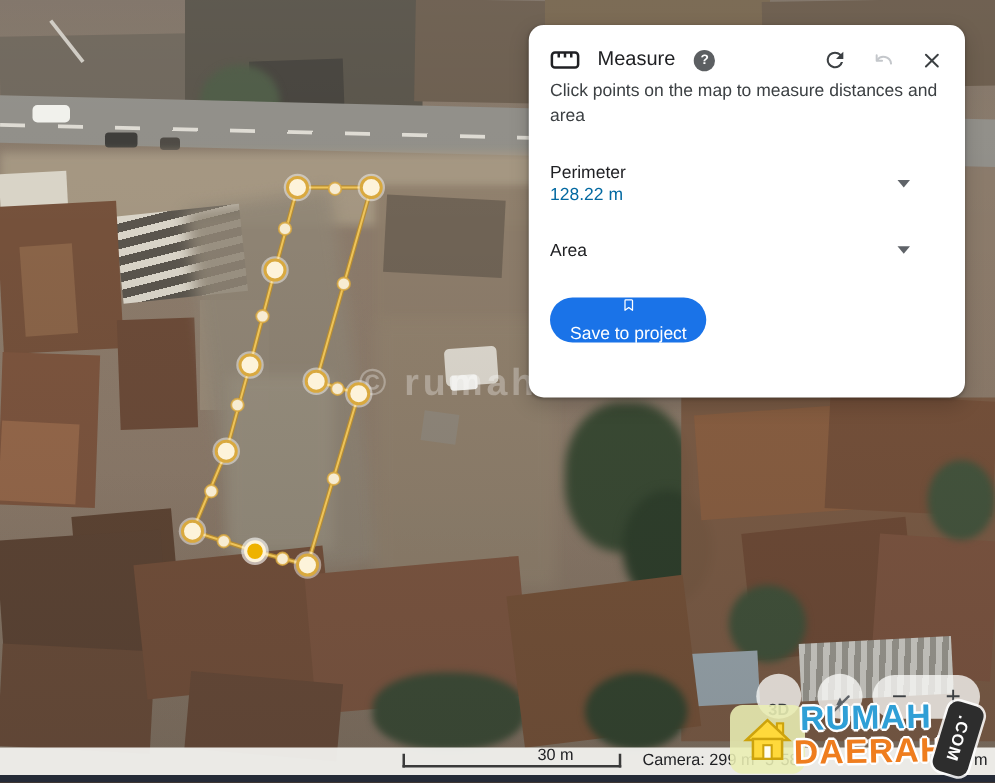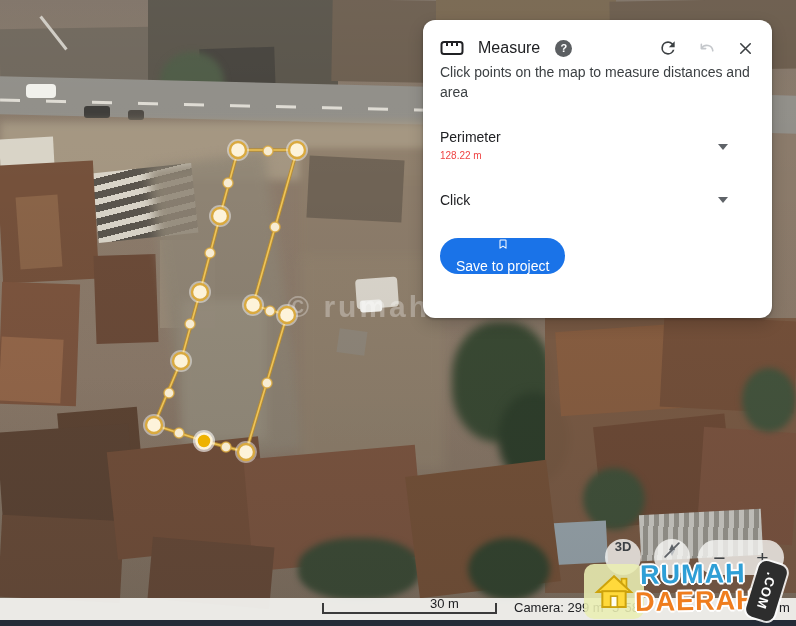--- a/index.html
+++ b/index.html
@@ -21,29 +21,29 @@
   .panel-title{margin-left:14px;font-size:16px;font-weight:500;color:#202124}
   .help{width:17px;height:17px;margin-left:15px;border-radius:50%;background:#5c5f62;color:#fff;
         font-size:11px;font-weight:700;display:flex;align-items:center;justify-content:center;cursor:pointer}
   .flexspace{flex:1}
   .icon-btn{background:none;border:none;padding:0;margin-left:19px;cursor:pointer;display:flex;align-items:center}
   .desc{font-size:14px;line-height:20px;color:#3c4043;width:314px}
   .mrow{display:flex;align-items:center;margin-top:26px}
   .mrow:first-of-type{margin-top:27px}
   .mtext{flex:1}
   .mlabel{font-size:14px;font-weight:500;color:#202124;line-height:18px}
-  .mvalue{font-size:10px;color:#ef4444;line-height:19px}
+  .mvalue{font-size:14px;color:#0369a1;line-height:19px}
   .caret{width:0;height:0;border-left:5px solid transparent;border-right:5px solid transparent;
          border-top:6px solid #5f6368;margin-right:27px;cursor:pointer}
   .save-btn{display:inline-flex;align-items:center;gap:8px;height:36px;padding:0 16px;margin-top:29px;
             border:none;border-radius:18px;background:#1a73e8;color:#fff;font-size:14px;font-weight:500;
             font-family:"Liberation Sans",sans-serif;cursor:pointer}
   
   .ctl-circle{position:absolute;width:36px;height:36px;border-radius:50%;z-index:7;
-              background:rgba(248,248,246,.78);display:flex;align-items:flex-start;justify-content:center;
+              background:rgba(248,248,246,.78);display:flex;align-items:flex-end;justify-content:center;
               font-size:13px;font-weight:700;color:#3c4043;cursor:pointer;border:none}
   .ctl-3d{left:605px;top:539px}
   .ctl-compass{left:654px;top:539px}
   .zoom-pill{position:absolute;left:698px;top:540px;width:86px;height:35px;border-radius:18px;z-index:7;
              background:rgba(248,248,246,.78);display:flex}
   .zoom-pill span{flex:1;display:flex;align-items:center;justify-content:center;font-size:21px;
                   color:#3c4043;cursor:pointer}
   
   .bottombar{position:absolute;left:0;top:598px;width:796px;height:22px;z-index:6;background:rgba(241,241,238,.95)}
   .darkstrip{position:absolute;left:0;top:620px;width:796px;height:6px;z-index:6;background:#252b37}
@@ -194,21 +194,21 @@
     <div class="mrow">
       <div class="mtext">
         <div class="mlabel">Perimeter</div>
         <div class="mvalue">128.22 m</div>
       </div>
       <div class="caret"></div>
     </div>
 
     <div class="mrow">
       <div class="mtext">
-        <div class="mlabel">Click</div>
+        <div class="mlabel">Area</div>
       </div>
       <div class="caret"></div>
     </div>
 
     <button class="save-btn" id="saveBtn" style="background: rgb(26, 115, 232); flex-direction: column;">
       <svg width="18" height="18" viewBox="0 0 20 20">
         <path d="M6 3.2h8a1 1 0 0 1 1 1V17l-5-3.6L5 17V4.2a1 1 0 0 1 1-1z" fill="none" stroke="#fff" stroke-width="1.7" stroke-linejoin="round"></path>
       </svg>
       <span>Save to project</span>
     </button>

